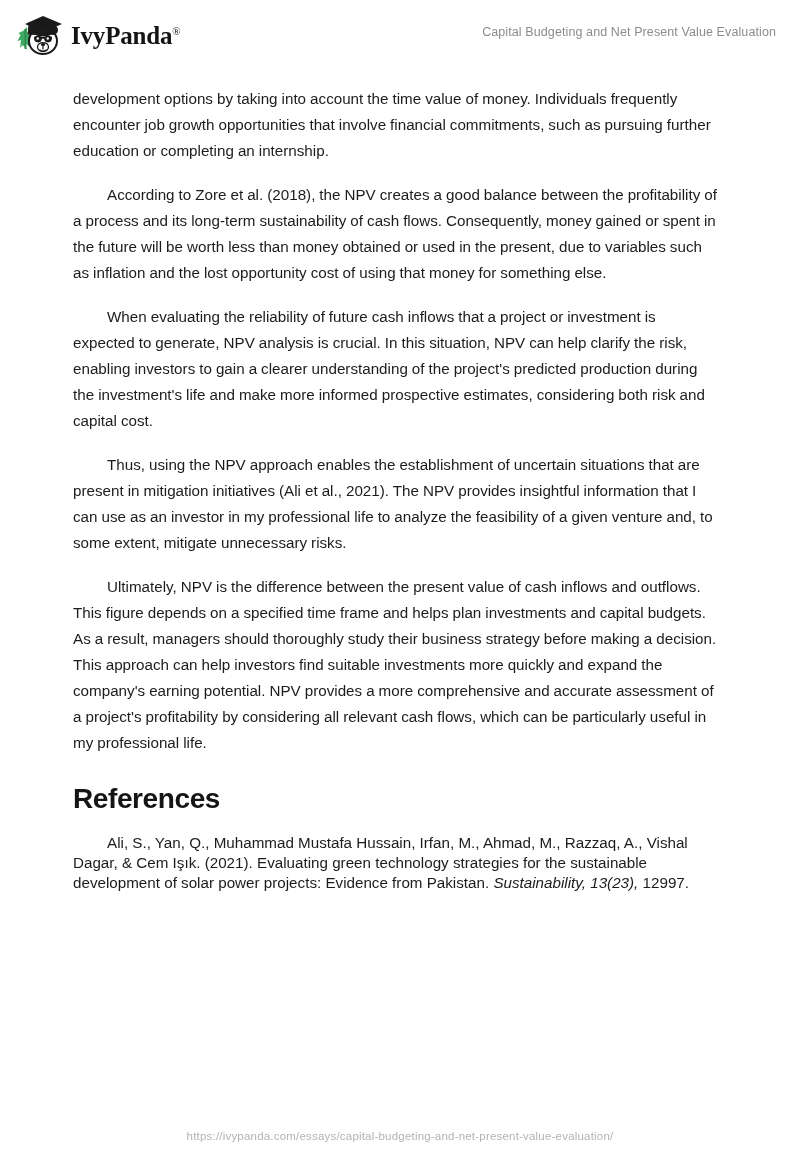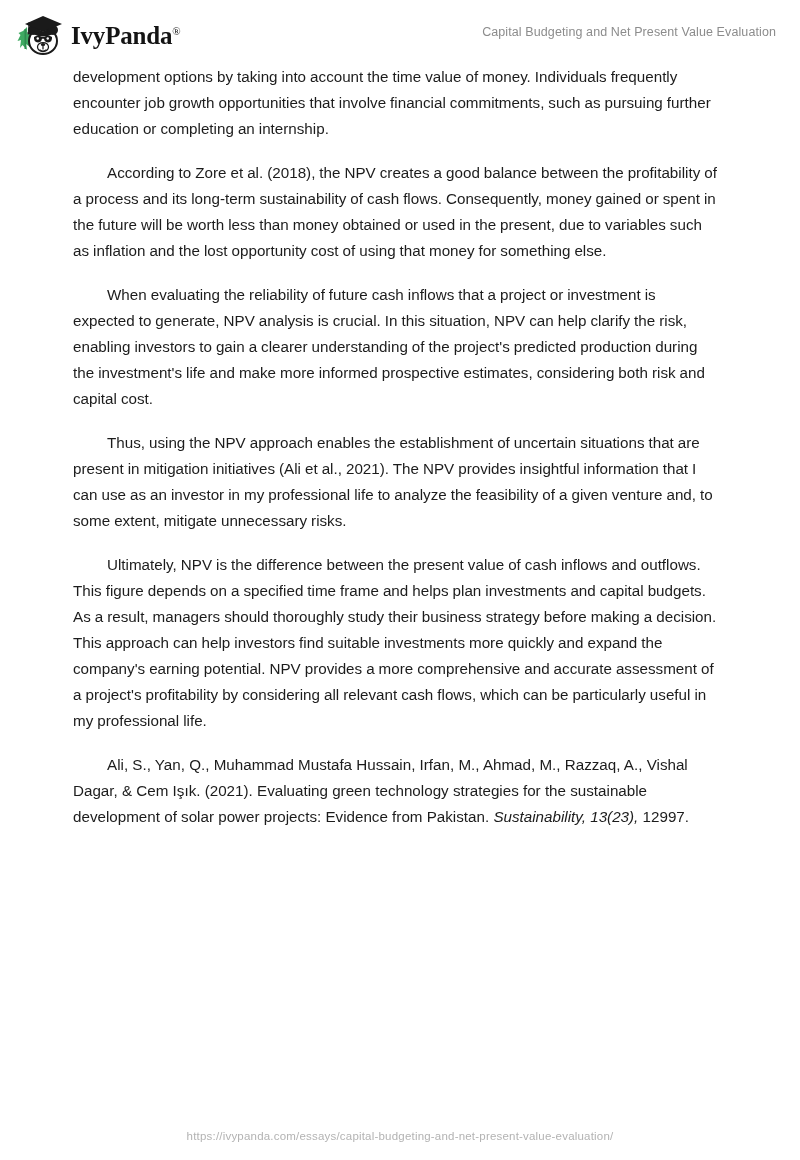--- a/index.html
+++ b/index.html
@@ -74,21 +74,21 @@
     color: #8c8c8c;
     font-weight: 400;
     letter-spacing: 0.1px;
     white-space: nowrap;
   }
 
   
   .content {
     position: absolute;
     left: 73px;
-    top: 64px;
+    top: 86px;
     width: 646px;
   }
 
   p.para {
     margin: 0 0 18px 0;
     font-size: 15.2px;
     line-height: 26px;
     text-indent: 34px;
     color: #1c1c1c;
     font-stretch: semi-condensed;
@@ -104,21 +104,21 @@
     font-size: 28px;
     line-height: 34px;
     font-weight: 700;
     color: #151515;
     letter-spacing: -0.4px;
   }
 
   p.reference {
     margin: 0 0 18px 0;
     font-size: 15.2px;
-    line-height: 26px;
+    line-height: 20px;
     text-indent: 34px;
     color: #1c1c1c;
   }
   .ital {
     font-style: italic;
   }
 
   
   .page-footer {
     position: absolute;
@@ -183,20 +183,21 @@
 
     <p class="para">According to Zore et al. (2018), the NPV creates a good balance between the profitability of a process and its long-term sustainability of cash flows. Consequently, money gained or spent in the future will be worth less than money obtained or used in the present, due to variables such as inflation and the lost opportunity cost of using that money for something else.</p>
 
     <p class="para">When evaluating the reliability of future cash inflows that a project or investment is expected to generate, NPV analysis is crucial. In this situation, NPV can help clarify the risk, enabling investors to gain a clearer understanding of the project's predicted production during the investment's life and make more informed prospective estimates, considering both risk and capital cost.</p>
 
     <p class="para">Thus, using the NPV approach enables the establishment of uncertain situations that are present in mitigation initiatives (Ali et al., 2021). The NPV provides insightful information that I can use as an investor in my professional life to analyze the feasibility of a given venture and, to some extent, mitigate unnecessary risks.</p>
 
 
     <p class="para">Ultimately, NPV is the difference between the present value of cash inflows and outflows. This figure depends on a specified time frame and helps plan investments and capital budgets. As a result, managers should thoroughly study their business strategy before making a decision. This approach can help investors find suitable investments more quickly and expand the company's earning potential. NPV provides a more comprehensive and accurate assessment of a project's profitability by considering all relevant cash flows, which can be particularly useful in my professional life.</p>
 
+    <h2 class="section-heading">References</h2>
 
     <p class="reference"><span>Ali, S., Yan, Q., Muhammad Mustafa Hussain, Irfan, M., Ahmad, M., Razzaq, A., Vishal Dagar, &amp; Cem Işık. (2021). Evaluating green technology strategies for the sustainable development of solar power projects: Evidence from Pakistan. </span><span class="ital">Sustainability, 13(23),</span><span> 12997.</span></p>
 
 
   </div>
 
   <div class="page-footer">
     <span class="footer-url">https://ivypanda.com/essays/capital-budgeting-and-net-present-value-evaluation/</span>
   </div>
 

